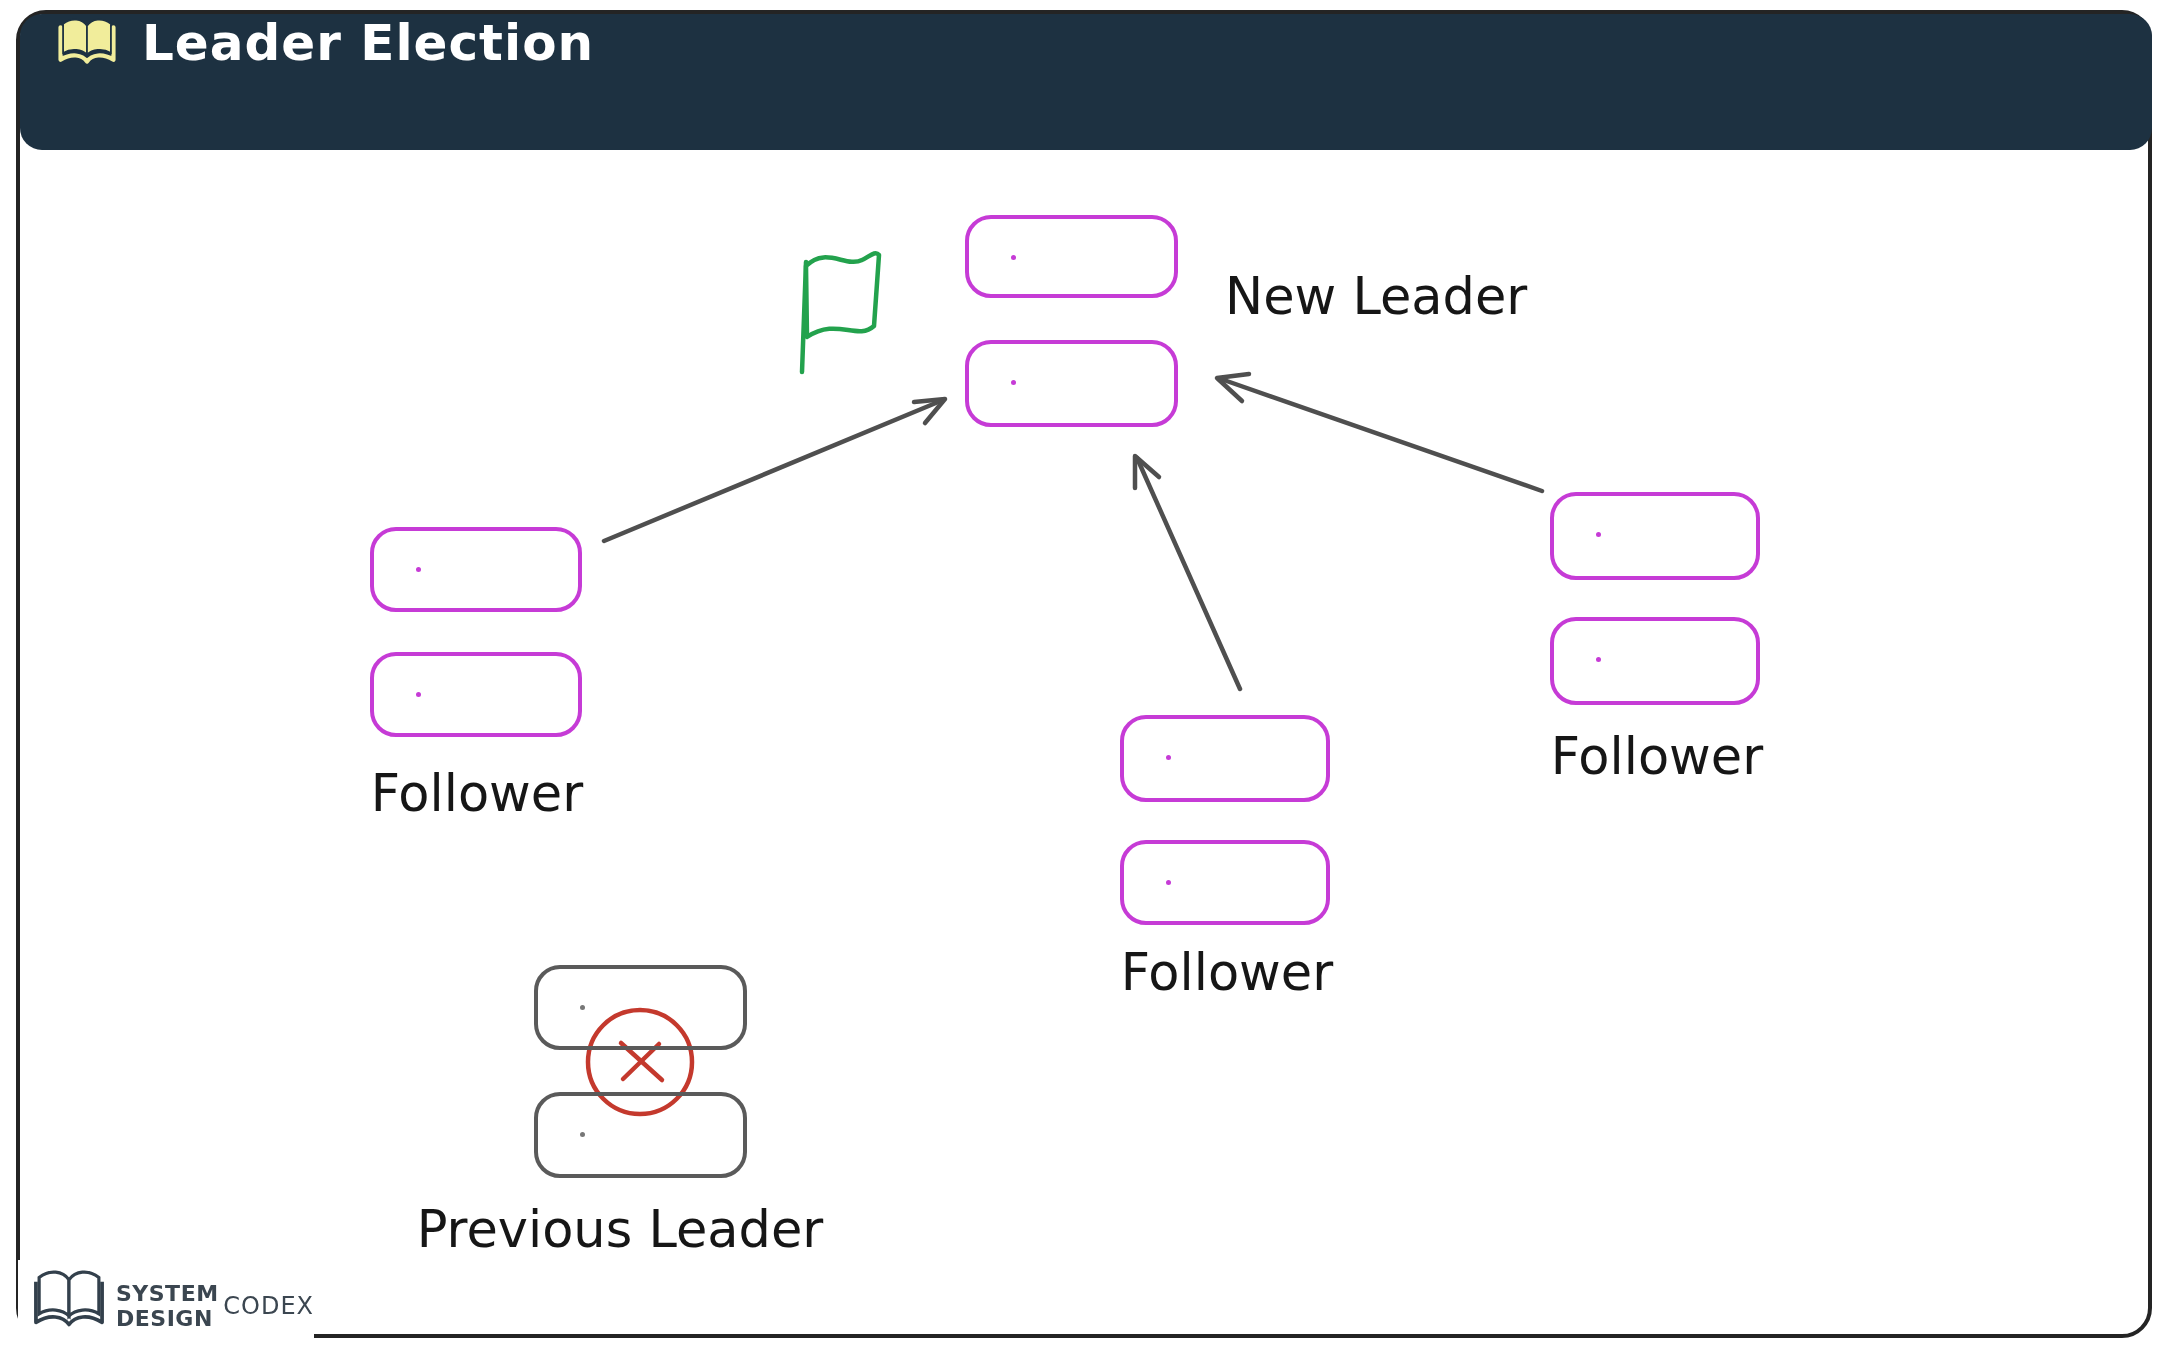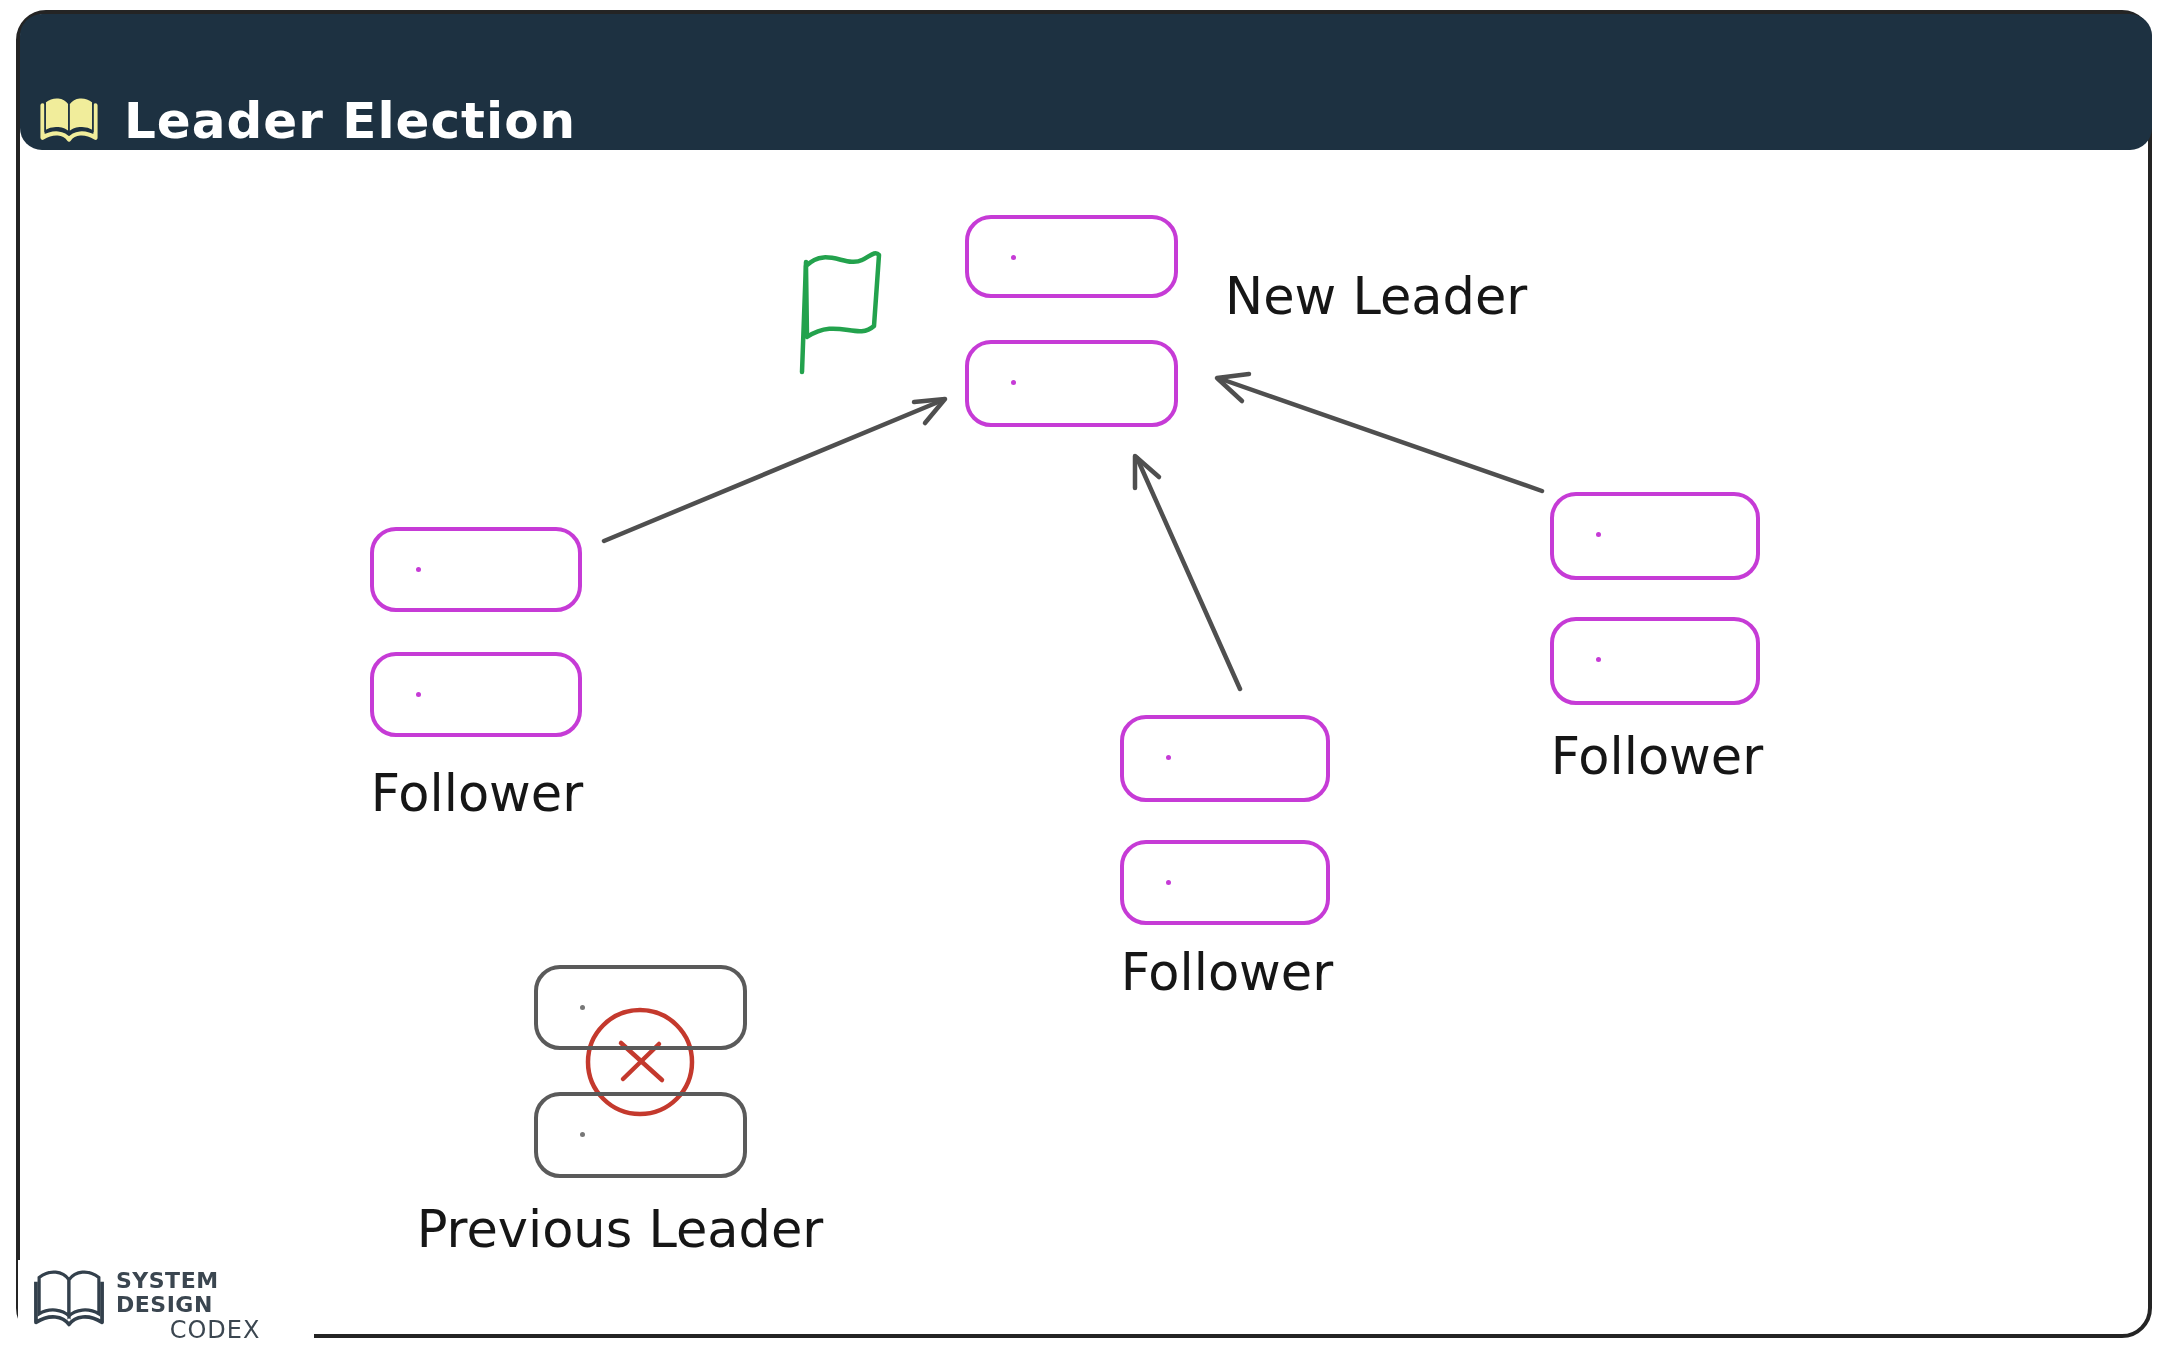--- a/index.html
+++ b/index.html
@@ -6,22 +6,22 @@
   .page{
     position:relative;width:2175px;height:1361px;background:#ffffff;
     font-family:"DejaVu Sans","Liberation Sans",sans-serif;overflow:hidden;
   }
   .frame{
     position:absolute;left:16px;top:10px;width:2136px;height:1328px;
     border:4px solid #242424;border-radius:30px;box-sizing:border-box;
   }
   .header{
     position:absolute;left:20px;top:14px;width:2132px;height:136px;
-    background:#1d3141;border-radius:22px;display:flex;align-items:flex-end;
-    padding-left:20px;box-sizing:border-box;gap:26px;
+    background:#1d3141;border-radius:22px;display:flex;align-items:flex-start;
+    padding-left:38px;box-sizing:border-box;gap:26px;
   }
   .header .title{
     color:#ffffff;font-size:50px;font-weight:600;letter-spacing:1px;
   }
   .node{
     position:absolute;border-radius:26px;box-sizing:border-box;background:transparent;
   }
   .node--active{border:4px solid #c63bd6;}
   .node--failed{border:4px solid #5a5a5a;}
   .node .dot{
@@ -33,21 +33,21 @@
     position:absolute;color:#161616;font-size:51px;white-space:nowrap;
   }
   .diagram-label.centered{transform:translateX(-50%);}
   .overlay{
     position:absolute;left:0;top:0;width:2175px;height:1361px;pointer-events:none;
   }
   .footer-logo{
     position:absolute;left:18px;top:1260px;width:296px;height:86px;background:#ffffff;
     display:flex;align-items:center;gap:10px;padding-left:14px;box-sizing:border-box;
   }
-  .brand-text{display:flex;flex-direction:column;align-items:center;color:#3b4650;margin-top:7px;}
+  .brand-text{display:flex;flex-direction:row;align-items:center;color:#3b4650;margin-top:7px;}
   .brand-line1{font-size:22px;font-weight:bold;letter-spacing:0.5px;line-height:1.1;}
   .brand-line2{font-size:24px;font-weight:normal;letter-spacing:1px;line-height:1.1;}
   .footer-url{
     position:absolute;right:200px;top:1283px;color:#1d3345;font-size:30px;
     letter-spacing:-0.5px;white-space:nowrap;
   }
 </style>
 </head>
 <body>
 

